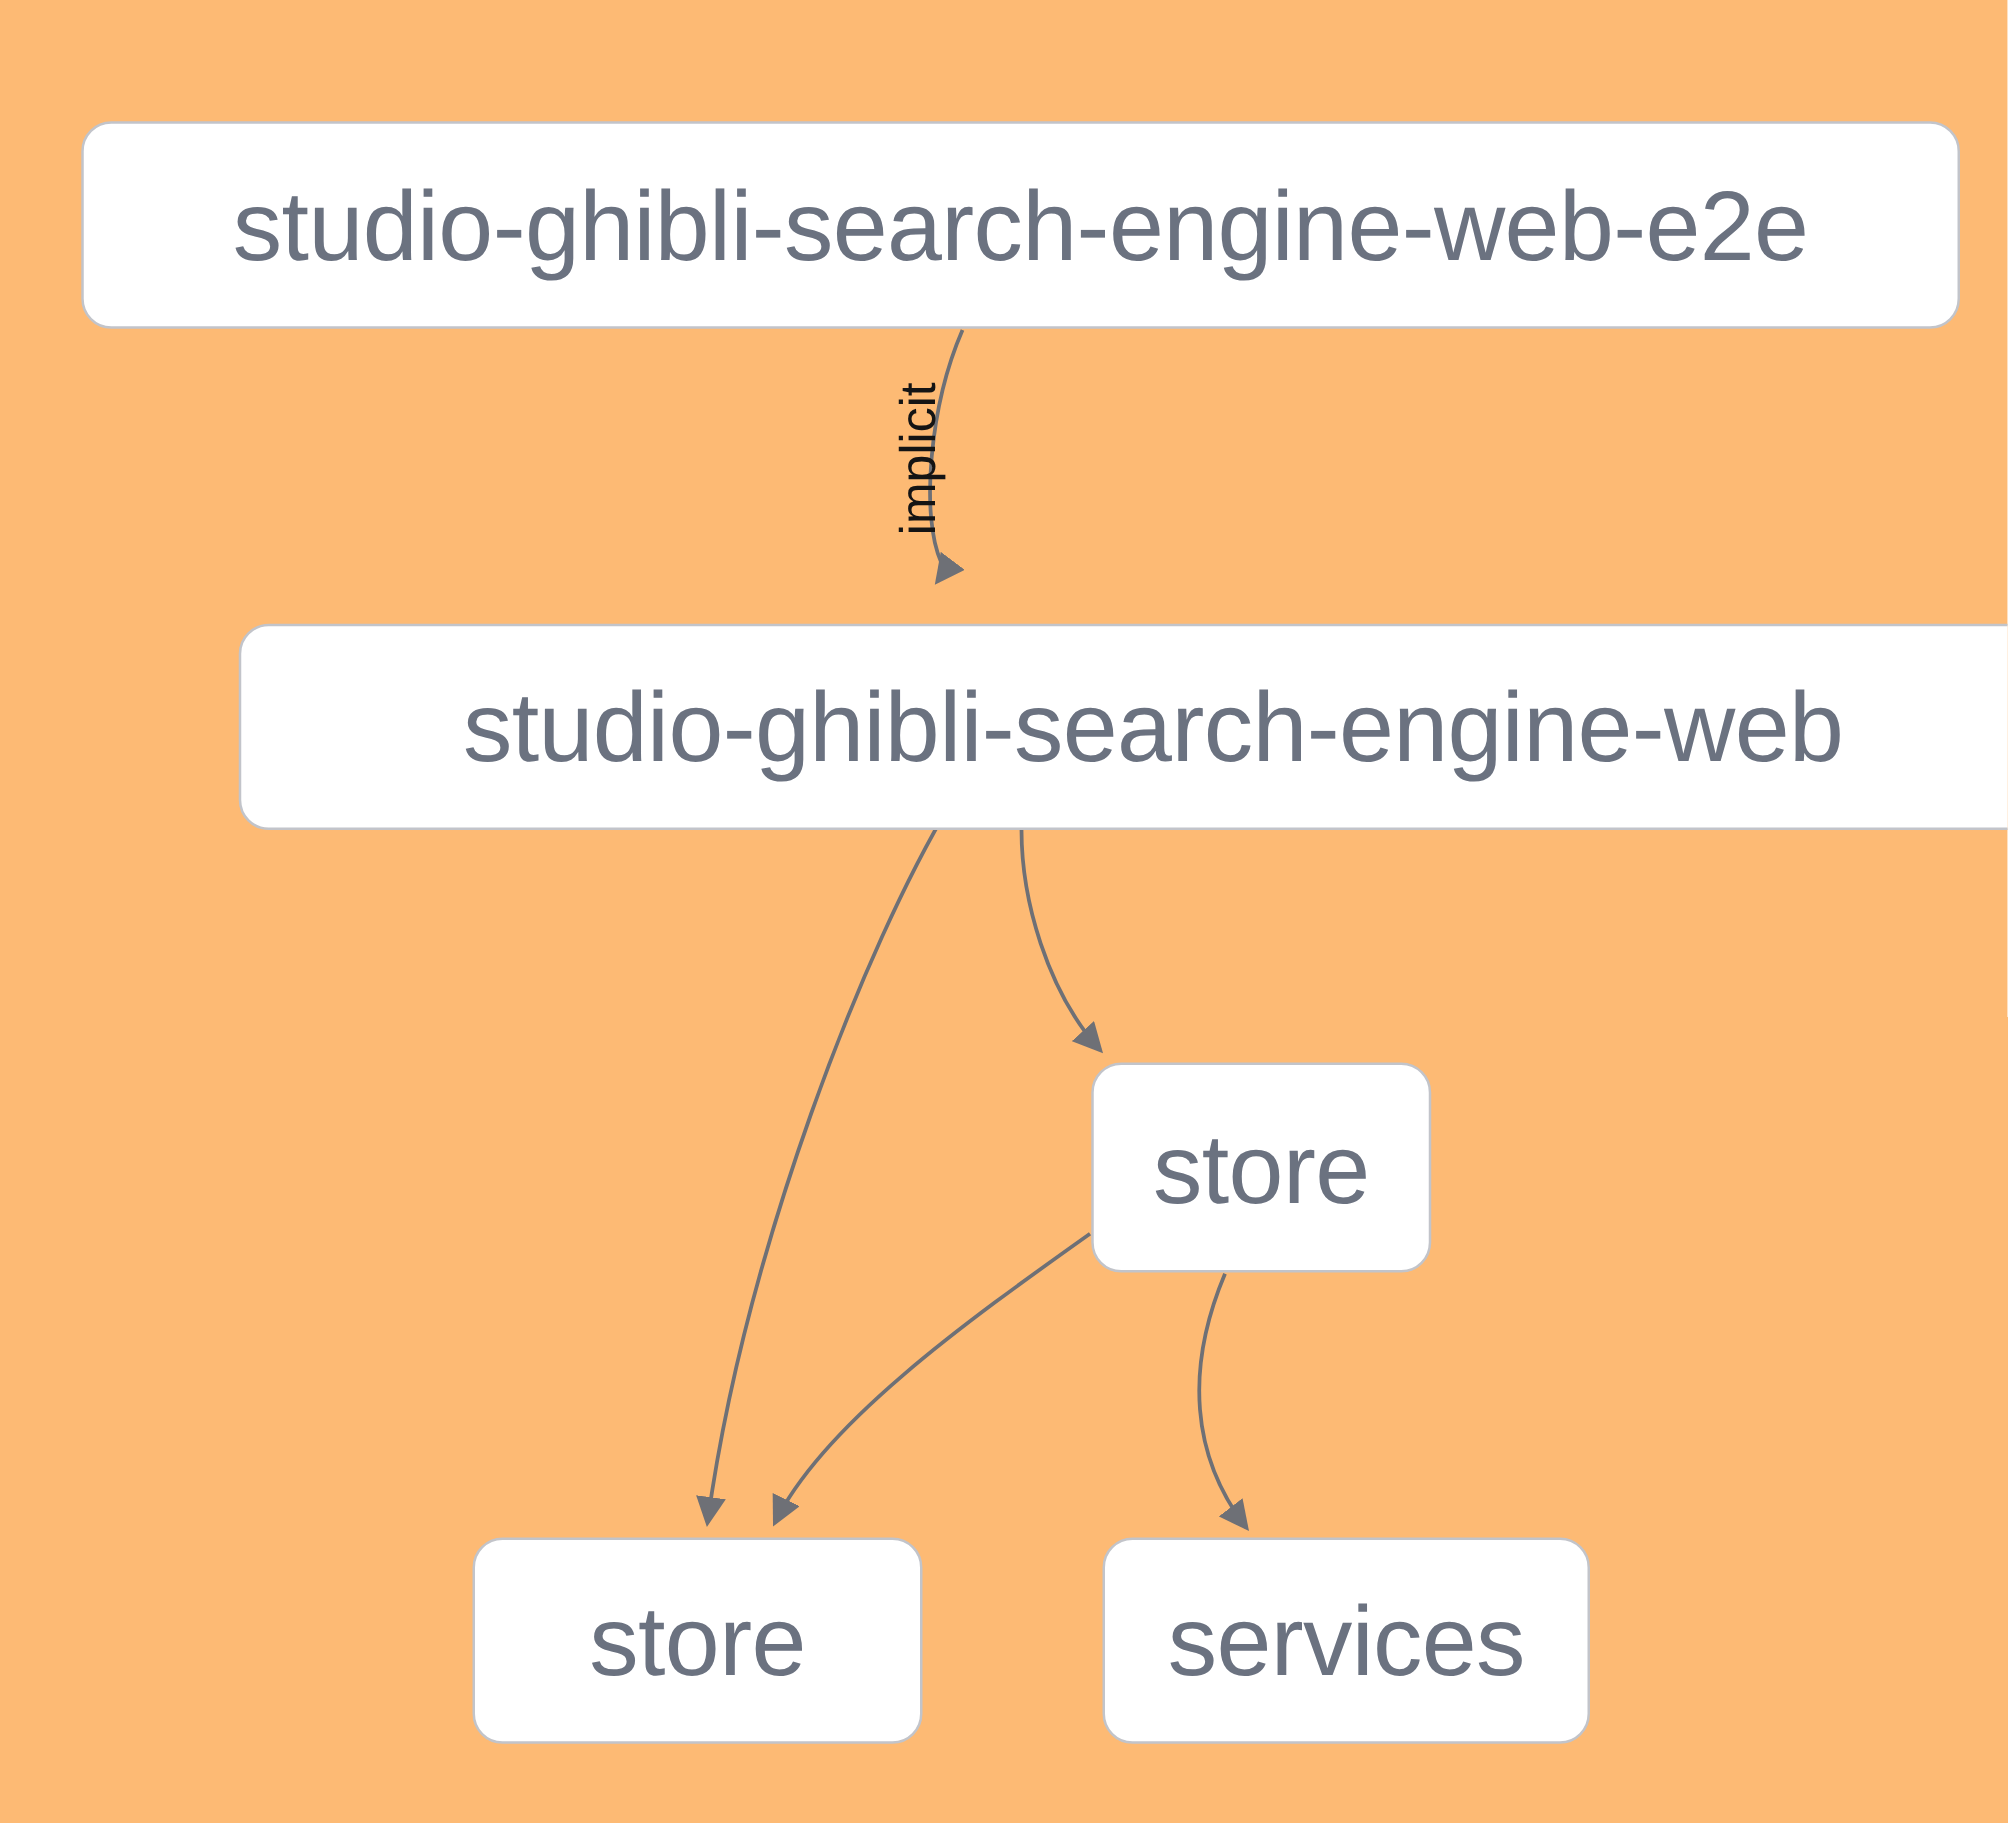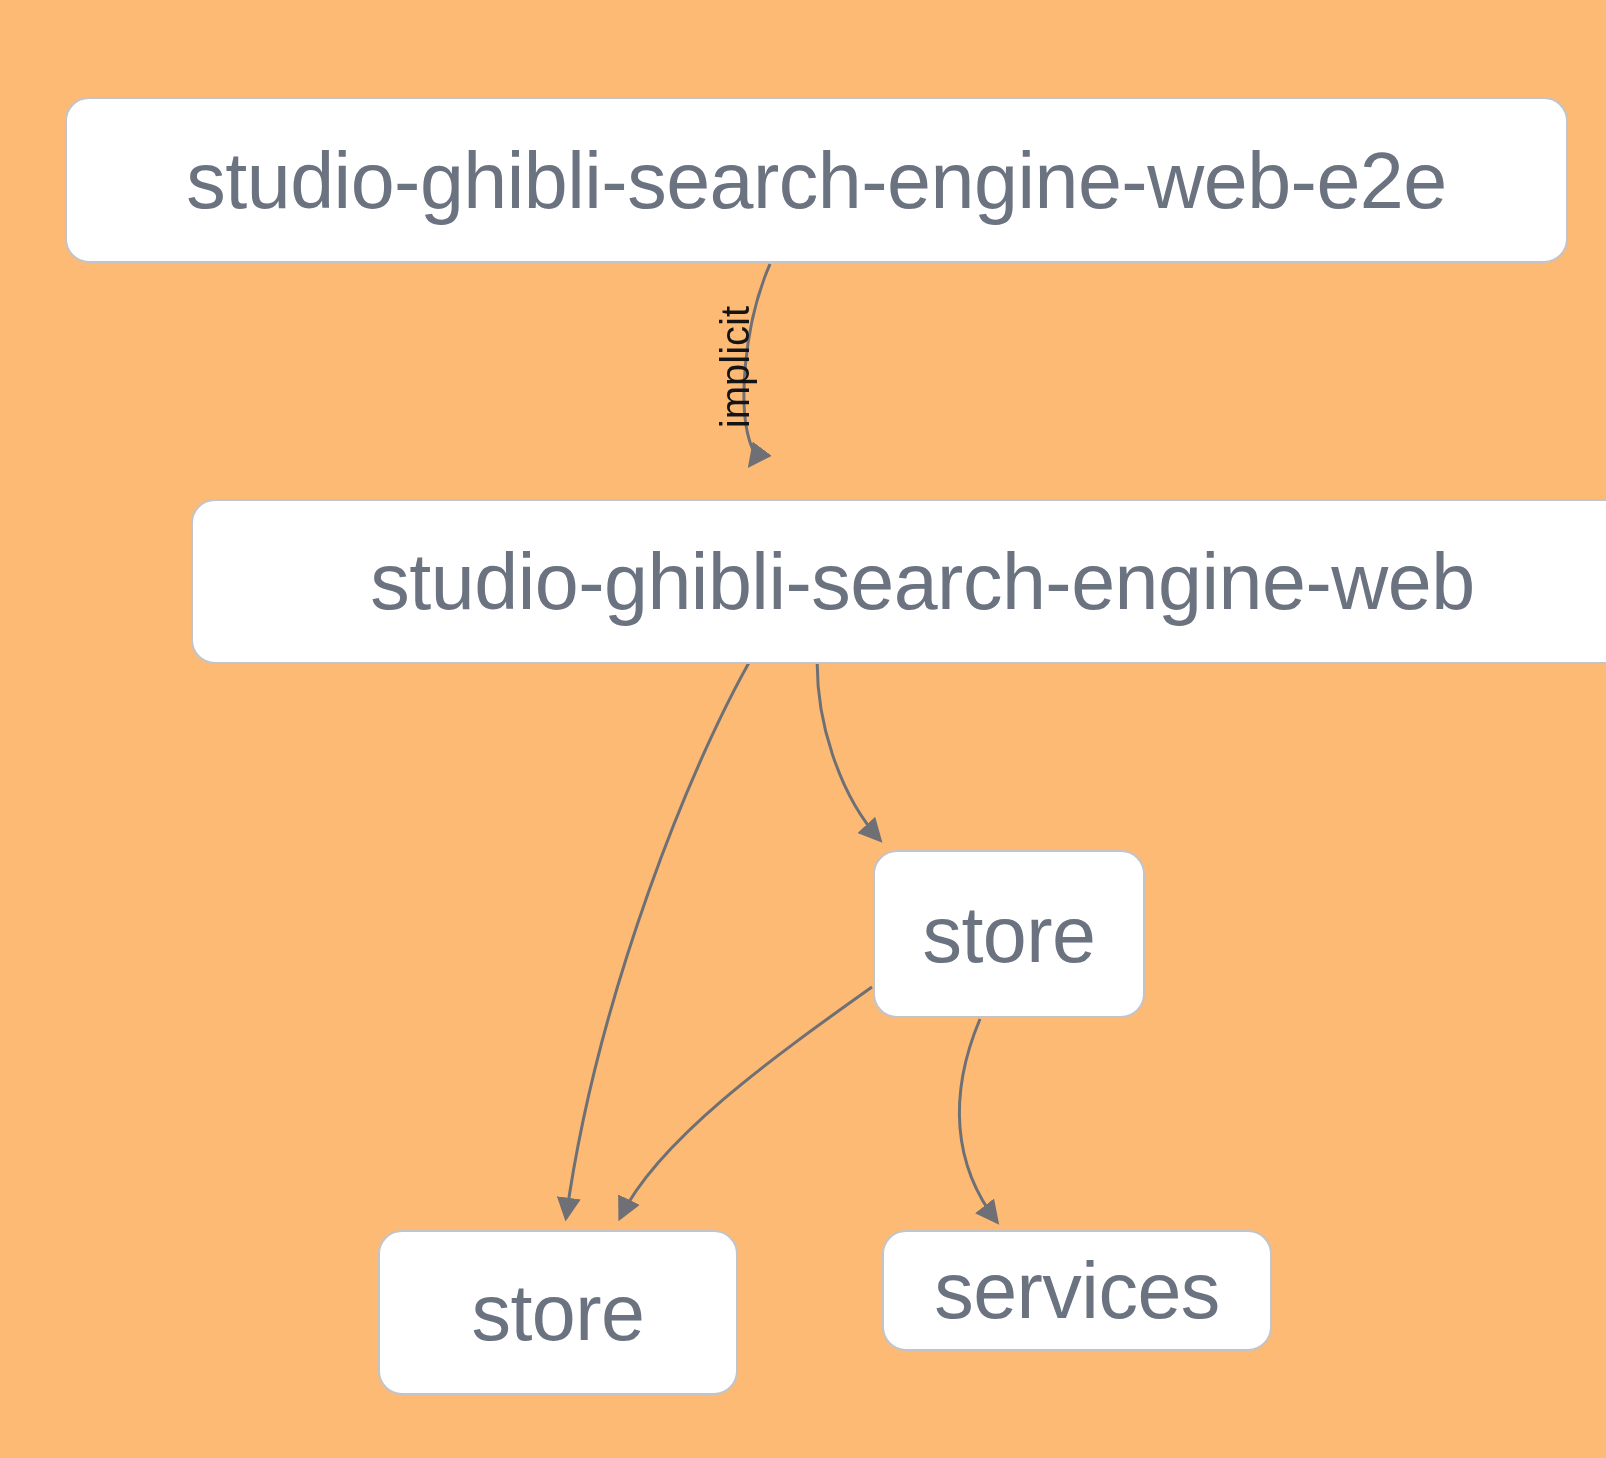--- a/index.html
+++ b/index.html
@@ -36,21 +36,21 @@
     color: #6b7280;
     font-size: 79px;
     line-height: 1;
     white-space: nowrap;
     letter-spacing: -0.5px;
   }
   .node-e2e      { left:  65px; top:  97px; width: 1503px; height: 166px; }
   .node-web      { left: 155px; top: 499px; width: 1463px; height: 165px; margin-left: 36px; }
   .node-store    { left: 873px; top: 850px; width:  272px; height: 168px; }
   .node-models   { left: 378px; top: 1230px; width: 360px; height: 165px; }
-  .node-services { left: 882px; top: 1230px; width: 390px; height: 121px; }
+  .node-services { left: 882px; top: 1230px; width: 390px; height: 165px; }
   .edge-label {
     position: absolute;
     left: 660px;
     top: 344px;
     width: 150px;
     height: 46px;
     display: flex;
     align-items: center;
     justify-content: center;
     transform: rotate(-90deg);

